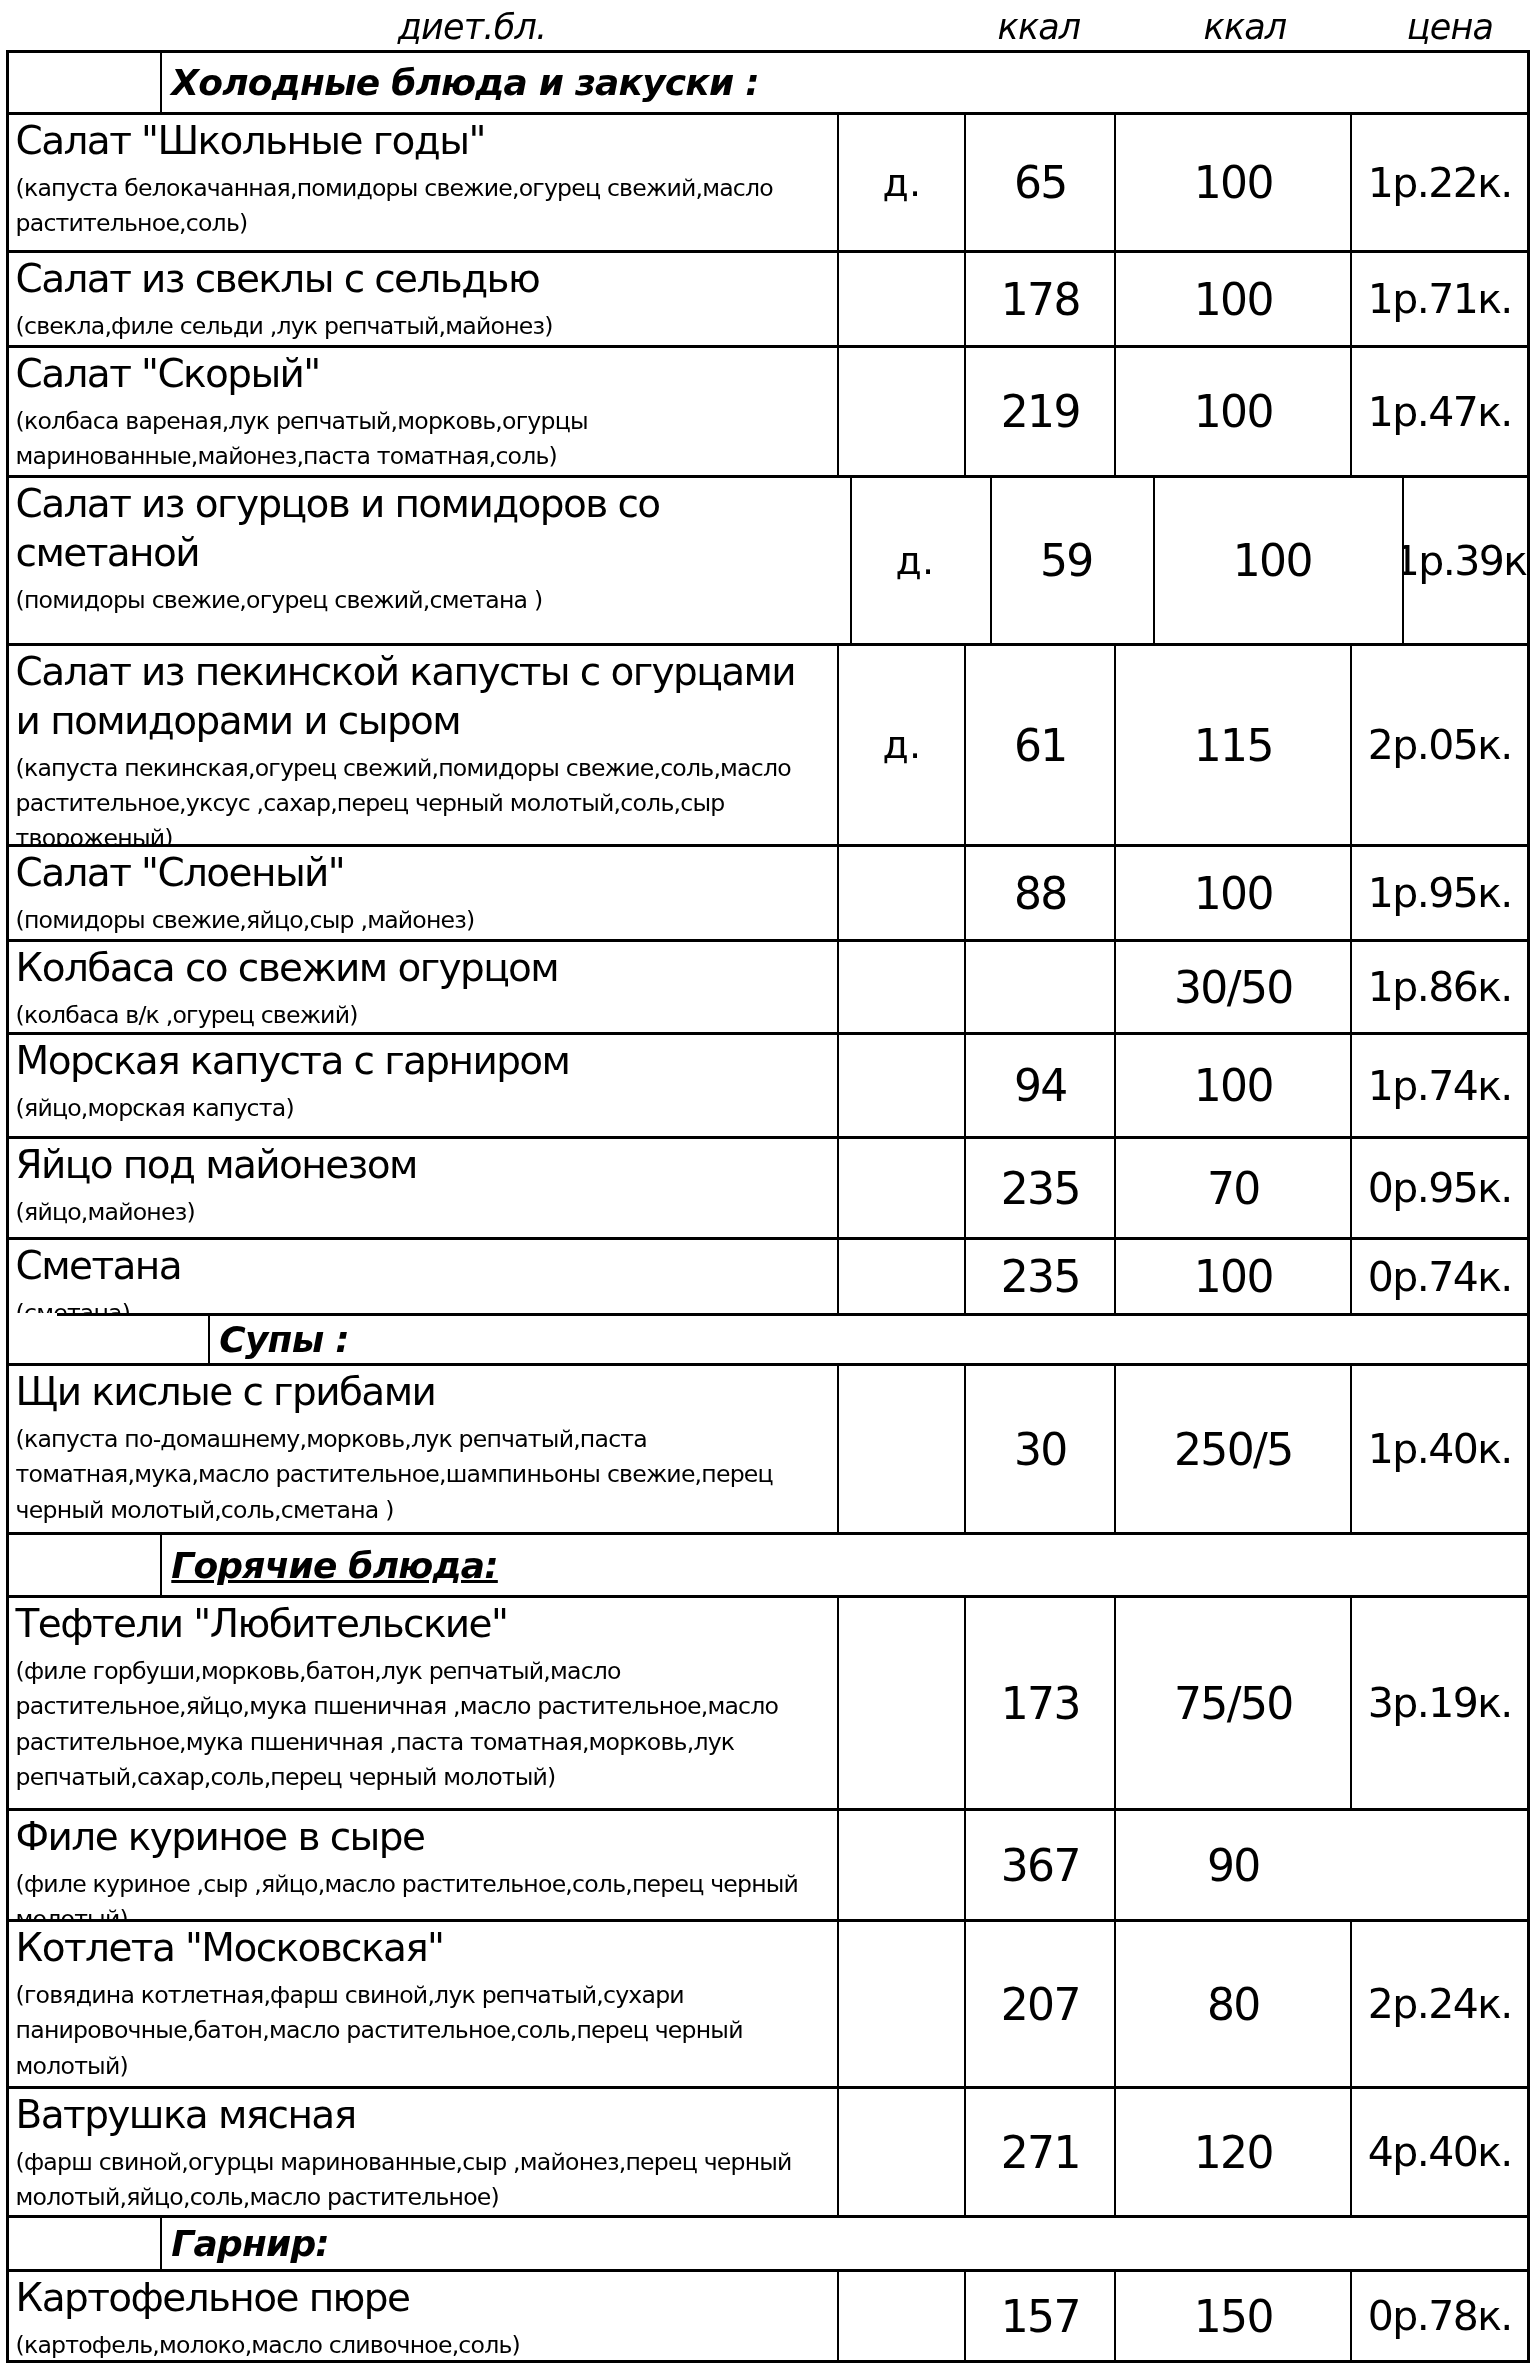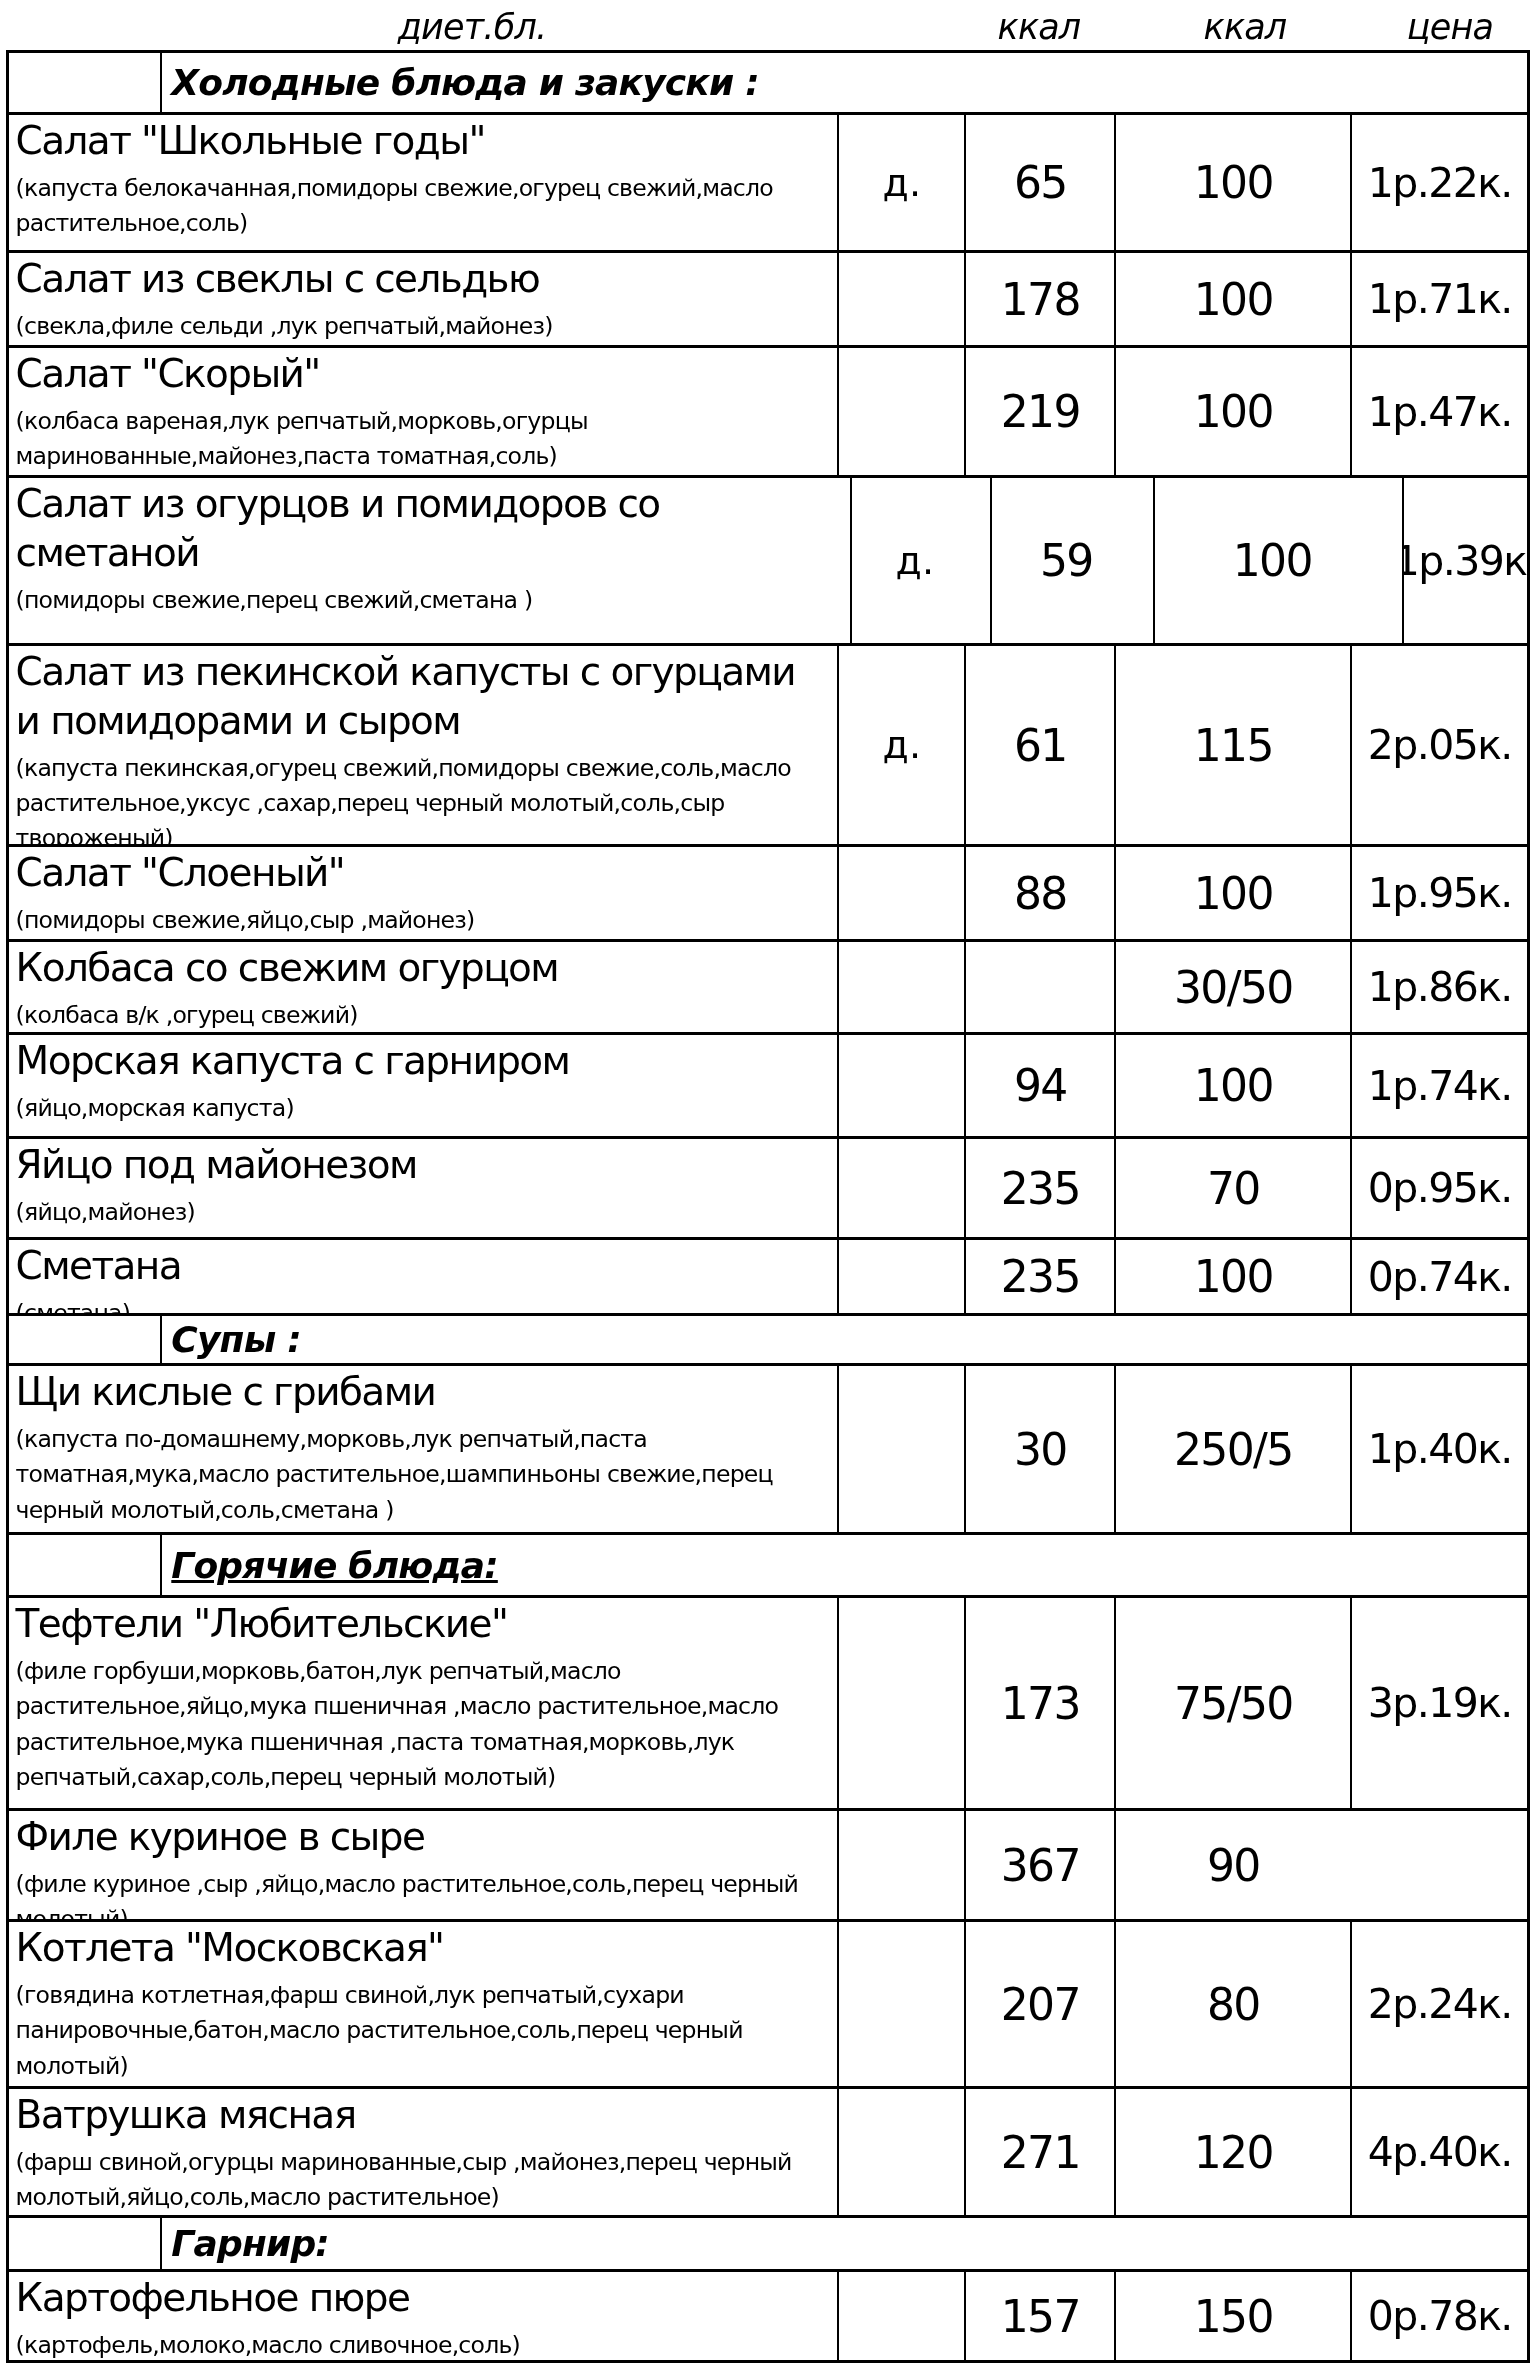--- a/index.html
+++ b/index.html
@@ -95,21 +95,21 @@
       <div class="dish-ingredients">(колбаса вареная,лук репчатый,морковь,огурцы маринованные,майонез,паста томатная,соль)</div>
     </div>
     <div class="cell center-cell diet-cell"></div>
     <div class="cell center-cell num-cell">219</div>
     <div class="cell center-cell num-cell">100</div>
     <div class="cell center-cell price-cell">1р.47к.</div>
   </div>
       <div class="row dish-row" style="height: 168px; gap: 13px;">
     <div class="cell name-cell">
       <div class="dish-name">Салат из огурцов и помидоров со сметаной</div>
-      <div class="dish-ingredients">(помидоры свежие,перец свежий,сметана )</div>
+      <div class="dish-ingredients">(помидоры свежие,огурец свежий,сметана )</div>
     </div>
     <div class="cell center-cell diet-cell">д.</div>
     <div class="cell center-cell num-cell">59</div>
     <div class="cell center-cell num-cell">100</div>
     <div class="cell center-cell price-cell">1р.39к.</div>
   </div>
       <div class="row dish-row" style="height: 201px;">
     <div class="cell name-cell">
       <div class="dish-name">Салат из пекинской капусты с огурцами и помидорами и сыром</div>
       <div class="dish-ingredients">(капуста пекинская,огурец свежий,помидоры свежие,соль,масло растительное,уксус ,сахар,перец черный молотый,соль,сыр твороженый)</div>
@@ -162,21 +162,21 @@
       <div class="row dish-row" style="height: 76px;">
     <div class="cell name-cell">
       <div class="dish-name">Сметана</div>
       <div class="dish-ingredients">(сметана)</div>
     </div>
     <div class="cell center-cell diet-cell"></div>
     <div class="cell center-cell num-cell">235</div>
     <div class="cell center-cell num-cell">100</div>
     <div class="cell center-cell price-cell">0р.74к.</div>
   </div>
-      <div class="row section-row" style="height: 50px;">
+      <div class="row section-row" style="height: 50px; margin-left: 48px;">
     <div class="cell indent-cell"></div>
     <div class="cell section-title-cell">
       <span class="section-title">Супы :</span>
     </div>
   </div>
       <div class="row dish-row" style="height: 169px;">
     <div class="cell name-cell">
       <div class="dish-name">Щи кислые с грибами</div>
       <div class="dish-ingredients">(капуста по-домашнему,морковь,лук репчатый,паста томатная,мука,масло растительное,шампиньоны свежие,перец черный молотый,соль,сметана )</div>
     </div>

